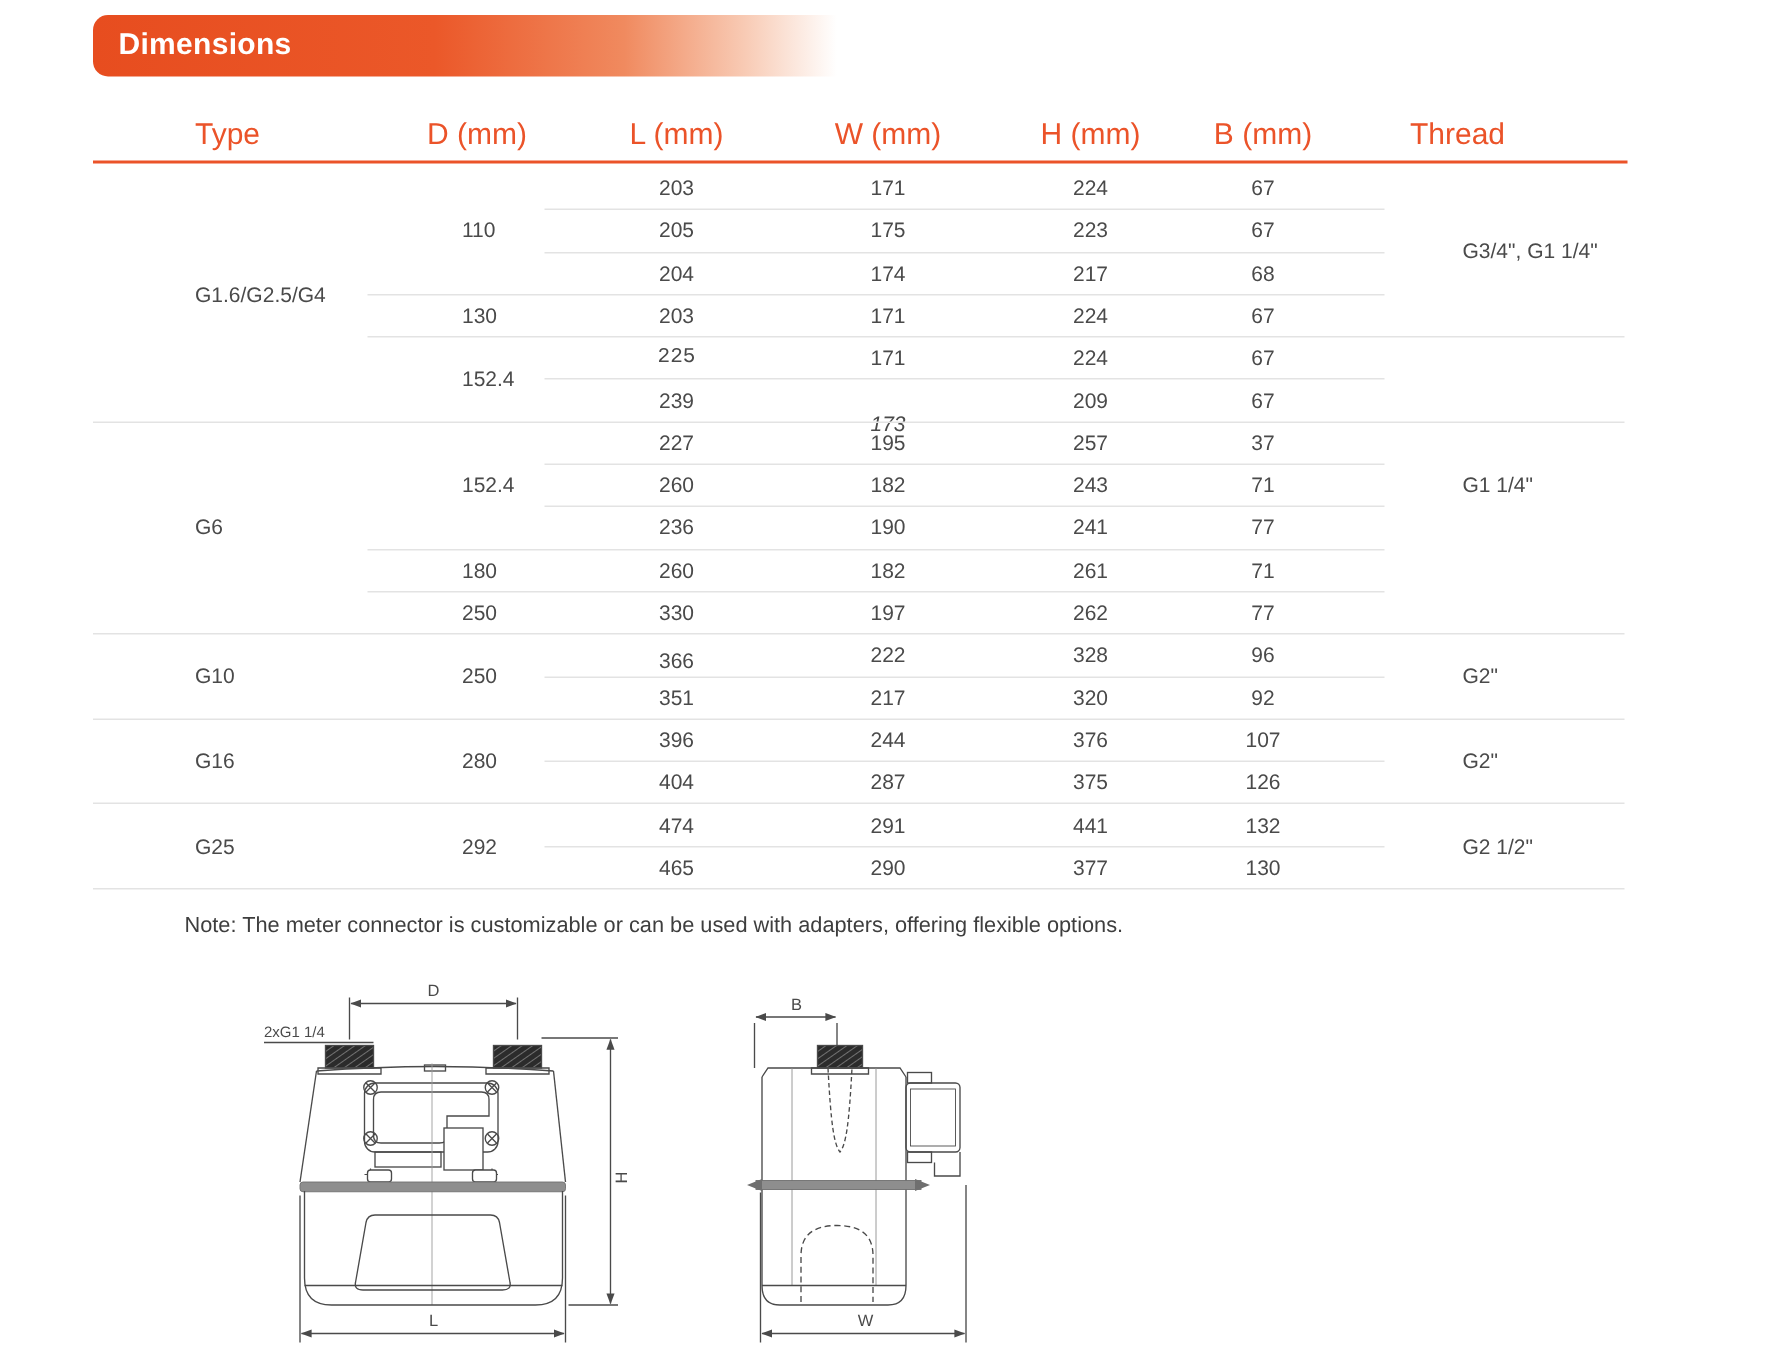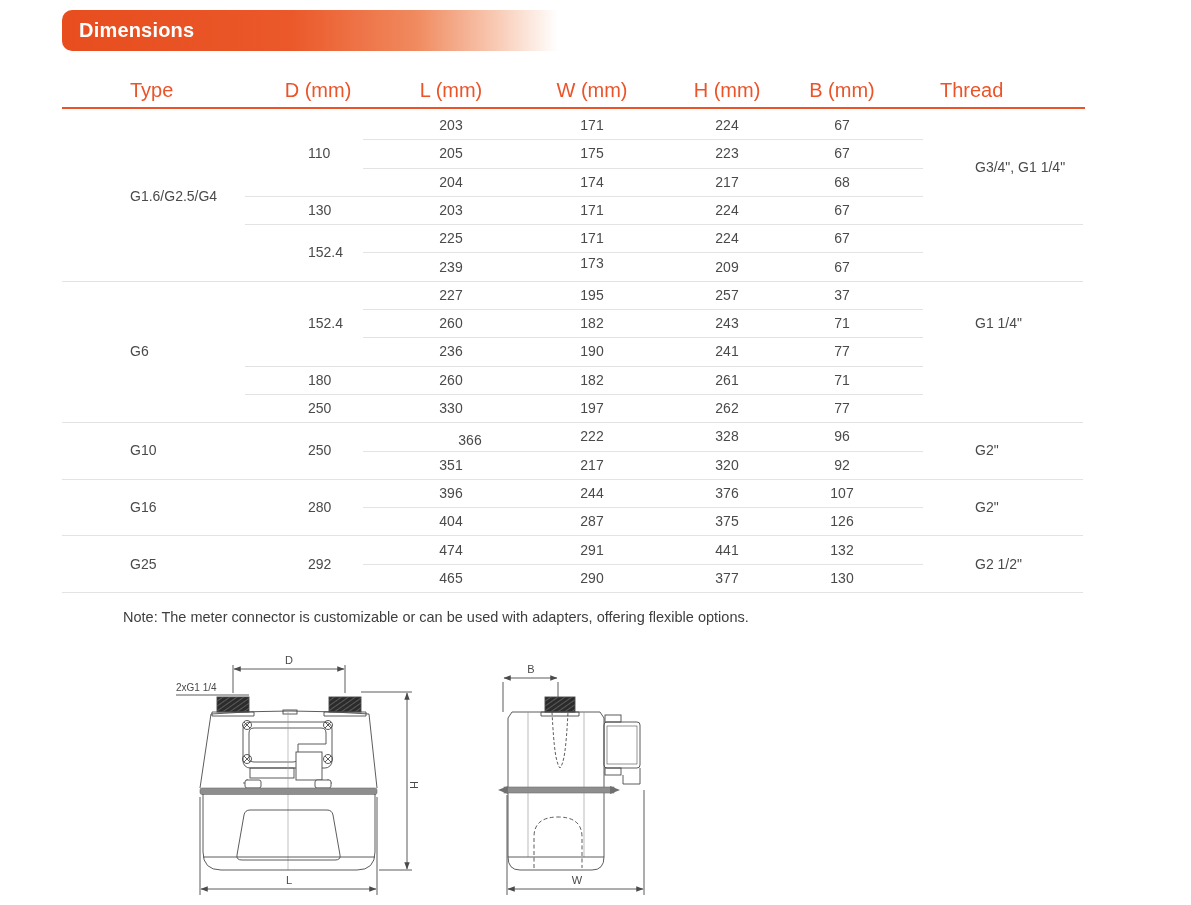--- a/index.html
+++ b/index.html
@@ -55,27 +55,27 @@
     <div class="cell center" style="left: 727px; top: 167.5px; height: 28.3px;">217</div>
     <div class="cell center" style="left: 842px; top: 167.5px; height: 28.3px;">68</div>
     <div class="hline" style="left: 245px; width: 678px; top: 195.8px; background: rgb(227, 227, 227);"></div>
     <div class="cell" style="left: 308px; top: 195.8px; height: 28.3px;">130</div>
     <div class="cell center" style="left: 451px; top: 195.8px; height: 28.3px;">203</div>
     <div class="cell center" style="left: 592px; top: 195.8px; height: 28.3px;">171</div>
     <div class="cell center" style="left: 727px; top: 195.8px; height: 28.3px;">224</div>
     <div class="cell center" style="left: 842px; top: 195.8px; height: 28.3px;">67</div>
     <div class="hline" style="left: 245px; width: 838px; top: 224.1px; background: rgb(227, 227, 227);"></div>
     <div class="cell" style="left: 308px; top: 224.1px; height: 56.6px;">152.4</div>
-    <div class="cell center" style="left: 451px; top: 224.1px; height: 28.3px;">225</div>
+    <div class="cell center" style="left: 451px; top: 224.1px; height: 28.3px; font-family: Liberation Mono, monospace;">225</div>
     <div class="cell center" style="left: 592px; top: 224.1px; height: 28.3px;">171</div>
     <div class="cell center" style="left: 727px; top: 224.1px; height: 28.3px;">224</div>
     <div class="cell center" style="left: 842px; top: 224.1px; height: 28.3px;">67</div>
     <div class="hline" style="left: 363px; width: 560px; top: 252.4px; background: rgb(227, 227, 227);"></div>
     <div class="cell center" style="left: 451px; top: 252.4px; height: 28.3px;">239</div>
-    <div class="cell center" style="left: 592px; top: 249px; height: 28.3px;">173</div>
+    <div class="cell center" style="left: 592px; top: 268px; height: 28.3px; font-style: italic;">173</div>
     <div class="cell center" style="left: 727px; top: 252.4px; height: 28.3px;">209</div>
     <div class="cell center" style="left: 842px; top: 252.4px; height: 28.3px;">67</div>
     <div class="hline" style="left: 62px; width: 1021px; top: 280.7px; background: rgb(227, 227, 227);"></div>
     <div class="cell" style="left: 130px; top: 280.7px; height: 141.5px;">G6</div>
     <div class="cell" style="left: 975px; top: 280.7px; height: 84.9px;">G1 1/4"</div>
     <div class="cell" style="left: 308px; top: 280.7px; height: 84.9px;">152.4</div>
     <div class="cell center" style="left: 451px; top: 280.7px; height: 28.3px;">227</div>
     <div class="cell center" style="left: 592px; top: 280.7px; height: 28.3px;">195</div>
     <div class="cell center" style="left: 727px; top: 280.7px; height: 28.3px;">257</div>
     <div class="cell center" style="left: 842px; top: 280.7px; height: 28.3px;">37</div>
@@ -98,21 +98,21 @@
     <div class="hline" style="left: 245px; width: 678px; top: 393.9px; background: rgb(227, 227, 227);"></div>
     <div class="cell" style="left: 308px; top: 393.9px; height: 28.3px;">250</div>
     <div class="cell center" style="left: 451px; top: 393.9px; height: 28.3px;">330</div>
     <div class="cell center" style="left: 592px; top: 393.9px; height: 28.3px;">197</div>
     <div class="cell center" style="left: 727px; top: 393.9px; height: 28.3px;">262</div>
     <div class="cell center" style="left: 842px; top: 393.9px; height: 28.3px;">77</div>
     <div class="hline" style="left: 62px; width: 1021px; top: 422.2px; background: rgb(227, 227, 227);"></div>
     <div class="cell" style="left: 130px; top: 422.2px; height: 56.6px;">G10</div>
     <div class="cell" style="left: 975px; top: 422.2px; height: 56.6px;">G2"</div>
     <div class="cell" style="left: 308px; top: 422.2px; height: 56.6px;">250</div>
-    <div class="cell center" style="left: 470px; top: 422.2px; height: 36px;">366</div>
+    <div class="cell center" style="left: 451px; top: 422.2px; height: 36px;">366</div>
     <div class="cell center" style="left: 592px; top: 422.2px; height: 28.3px;">222</div>
     <div class="cell center" style="left: 727px; top: 422.2px; height: 28.3px;">328</div>
     <div class="cell center" style="left: 842px; top: 422.2px; height: 28.3px;">96</div>
     <div class="hline" style="left: 363px; width: 560px; top: 450.5px; background: rgb(227, 227, 227);"></div>
     <div class="cell center" style="left: 451px; top: 450.5px; height: 28.3px;">351</div>
     <div class="cell center" style="left: 592px; top: 450.5px; height: 28.3px;">217</div>
     <div class="cell center" style="left: 727px; top: 450.5px; height: 28.3px;">320</div>
     <div class="cell center" style="left: 842px; top: 450.5px; height: 28.3px;">92</div>
     <div class="hline" style="left: 62px; width: 1021px; top: 478.8px; background: rgb(227, 227, 227);"></div>
     <div class="cell" style="left: 130px; top: 478.8px; height: 56.6px;">G16</div>

